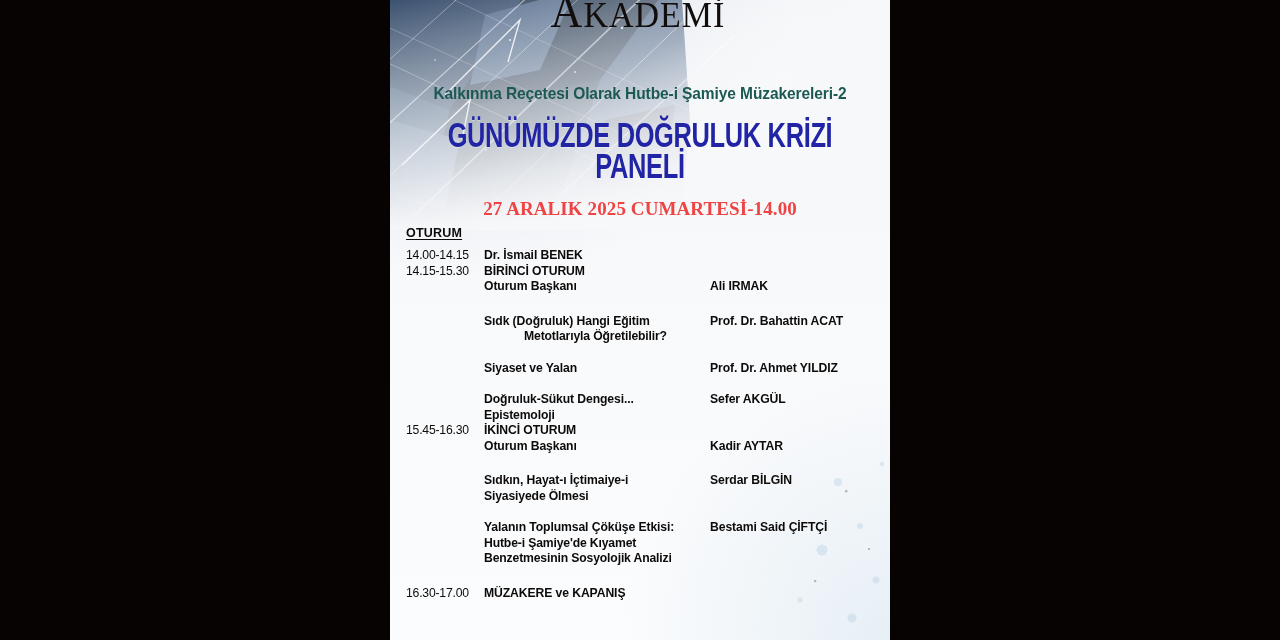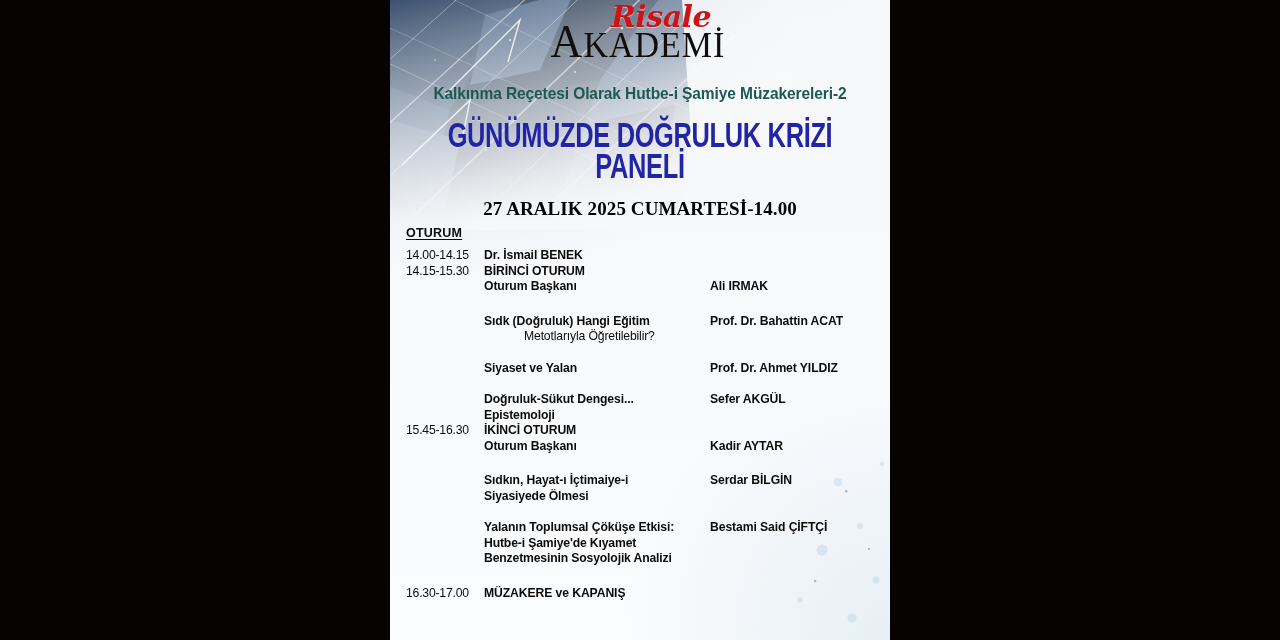--- a/index.html
+++ b/index.html
@@ -100,21 +100,21 @@
     white-space:nowrap;
   }
 
   
   .date{
     position:absolute;left:0;right:0;top:198px;
     text-align:center;
     font-family:"Liberation Serif", serif;
     font-weight:700;
     font-size:19px;
-    color:#000000;
+    color:#ef4444;
     letter-spacing:.1px;
     white-space:nowrap;
   }
 
   
   .program{
     position:absolute;left:0;top:226px;width:500px;
     color:#0d0b0a;
   }
   .sec-head{
@@ -258,21 +258,20 @@
         <circle cx="492" cy="34" r="2.2"></circle>
       </g>
       <g fill="#7e8a96" fill-opacity="0.55">
         <rect x="455" y="60" width="2.4" height="2.4"></rect>
         <rect x="478" y="118" width="2" height="2"></rect>
         <rect x="424" y="150" width="2.2" height="2.2"></rect>
       </g>
     </svg>
 
     <div class="logo">
-      <span class="risale">Risale</span>
       <span class="akademi"><span class="cap">A</span><span class="sc">KADEM</span><span class="sc">İ</span></span>
     </div>
 
     <div class="subhead">Kalkınma Reçetesi Olarak Hutbe-i Şamiye Müzakereleri-2</div>
 
     <div class="title-wrap">
       <span class="title-line">GÜNÜMÜZDE DOĞRULUK KRİZİ</span>
       <span class="title-line">PANELİ</span>
     </div>
 
@@ -290,21 +289,21 @@
             <div class="topic"><span>BİRİNCİ OTURUM</span></div>
             <div class="person"></div>
           </div>
           <div class="row gap-sm">
             <div class="time"></div>
             <div class="topic"><span>Oturum Başkanı</span></div>
             <div class="person">Ali IRMAK</div>
           </div>
           <div class="row gap-xl">
             <div class="time"></div>
-            <div class="topic"><span>Sıdk (Doğruluk) Hangi Eğitim</span><span class="sub" style="font-weight: 400; padding-left: 40px;">Metotlarıyla Öğretilebilir?</span></div>
+            <div class="topic"><span>Sıdk (Doğruluk) Hangi Eğitim</span><span class="sub" style="font-weight: 700; padding-left: 40px;">Metotlarıyla Öğretilebilir?</span></div>
             <div class="person">Prof. Dr. Bahattin ACAT</div>
           </div>
           <div class="row gap-lg">
             <div class="time"></div>
             <div class="topic"><span>Siyaset ve Yalan</span></div>
             <div class="person">Prof. Dr. Ahmet YILDIZ</div>
           </div>
           <div class="row gap-lg">
             <div class="time"></div>
             <div class="topic"><span>Doğruluk-Sükut Dengesi...</span><span class="sub" style="font-weight: 700;">Epistemoloji</span></div>

